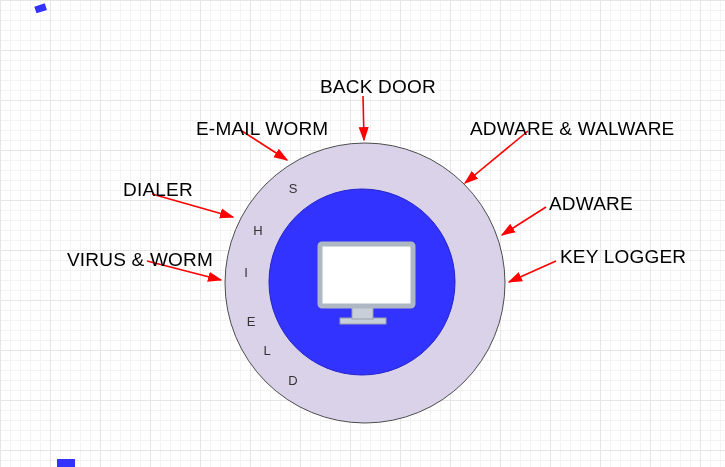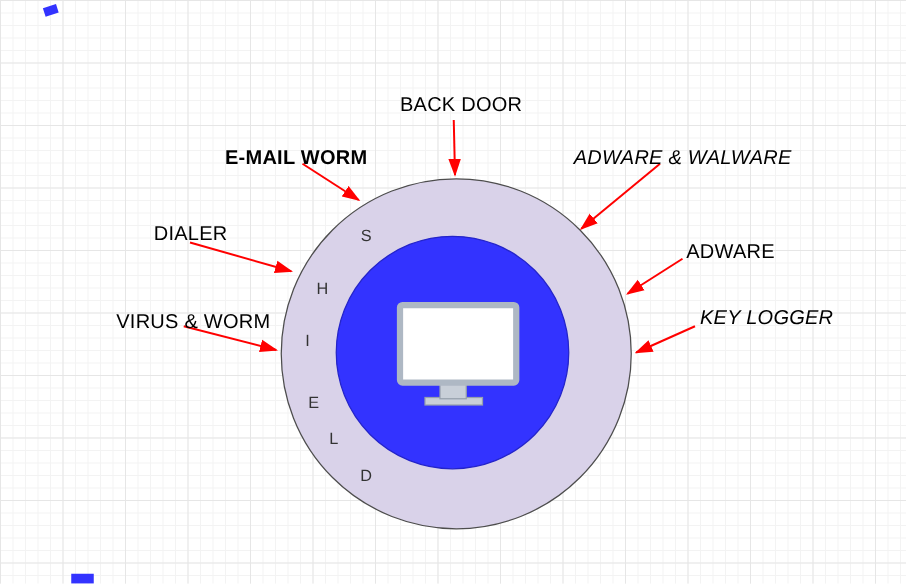--- a/index.html
+++ b/index.html
@@ -24,21 +24,21 @@
   }
   svg.diagram {
     position: absolute;
     left: 0;
     top: 0;
     width: 725px;
     height: 467px;
   }
   .threat-label {
     position: absolute;
-    font-size: 16px;
+    font-size: 19px;
     color: #000000;
     white-space: nowrap;
     letter-spacing: 0.2px;
   }
   .shield-letter {
     font-size: 13px;
     fill: #333333;
     font-family: "Liberation Sans", sans-serif;
   }
 </style>
@@ -77,20 +77,20 @@
     <line x1="363" y1="96" x2="364" y2="140" stroke-width="1.6" marker-end="url(#arrowhead)" stroke="#ff0000"></line>
     <line x1="242" y1="131" x2="287" y2="160" stroke-width="1.6" marker-end="url(#arrowhead)" stroke="#ff0000"></line>
     <line x1="528" y1="131" x2="465" y2="183" stroke-width="1.6" marker-end="url(#arrowhead)" stroke="#ff0000"></line>
     <line x1="152" y1="194" x2="233" y2="217" stroke-width="1.6" marker-end="url(#arrowhead)" stroke="#ff0000"></line>
     <line x1="546" y1="207" x2="502" y2="235" stroke-width="1.6" marker-end="url(#arrowhead)" stroke="#ff0000"></line>
     <line x1="147" y1="261" x2="221" y2="280" stroke-width="1.6" marker-end="url(#arrowhead)" stroke="#ff0000"></line>
     <line x1="556" y1="261" x2="509" y2="282" stroke-width="1.6" marker-end="url(#arrowhead)" stroke="#ff0000"></line>
   </svg>
 
   <div class="threat-label" style="left:320px; top:76px;">BACK DOOR</div>
-  <div class="threat-label" style="left:180px; top:118px;font-weight:bold;">E-MAIL WORM</div>
-  <div class="threat-label" style="left:459px; top:118px;font-style:italic;">ADWARE &amp; WALWARE</div>
+  <div class="threat-label" style="left:196px; top:118px;">E-MAIL WORM</div>
+  <div class="threat-label" style="left:470px; top:118px;">ADWARE &amp; WALWARE</div>
   <div class="threat-label" style="left:123px; top:179px;">DIALER</div>
   <div class="threat-label" style="left:549px; top:193px;">ADWARE</div>
-  <div class="threat-label" style="left:67px; top:249px;margin-left:26px;">VIRUS &amp; WORM</div>
-  <div class="threat-label" style="left:560px; top:246px;font-style:italic;">KEY LOGGER</div>
+  <div class="threat-label" style="left:67px; top:249px;">VIRUS &amp; WORM</div>
+  <div class="threat-label" style="left:560px; top:246px;">KEY LOGGER</div>
 
 </div>
 
 </body></html>

